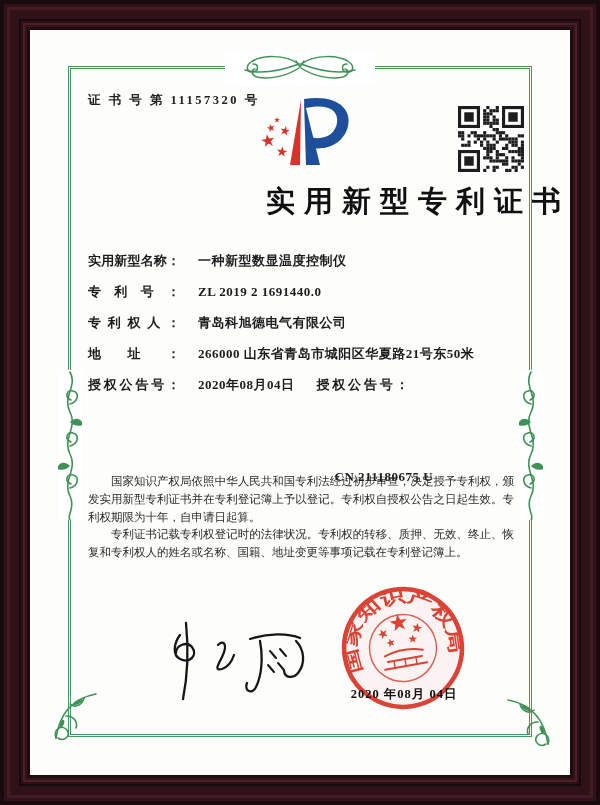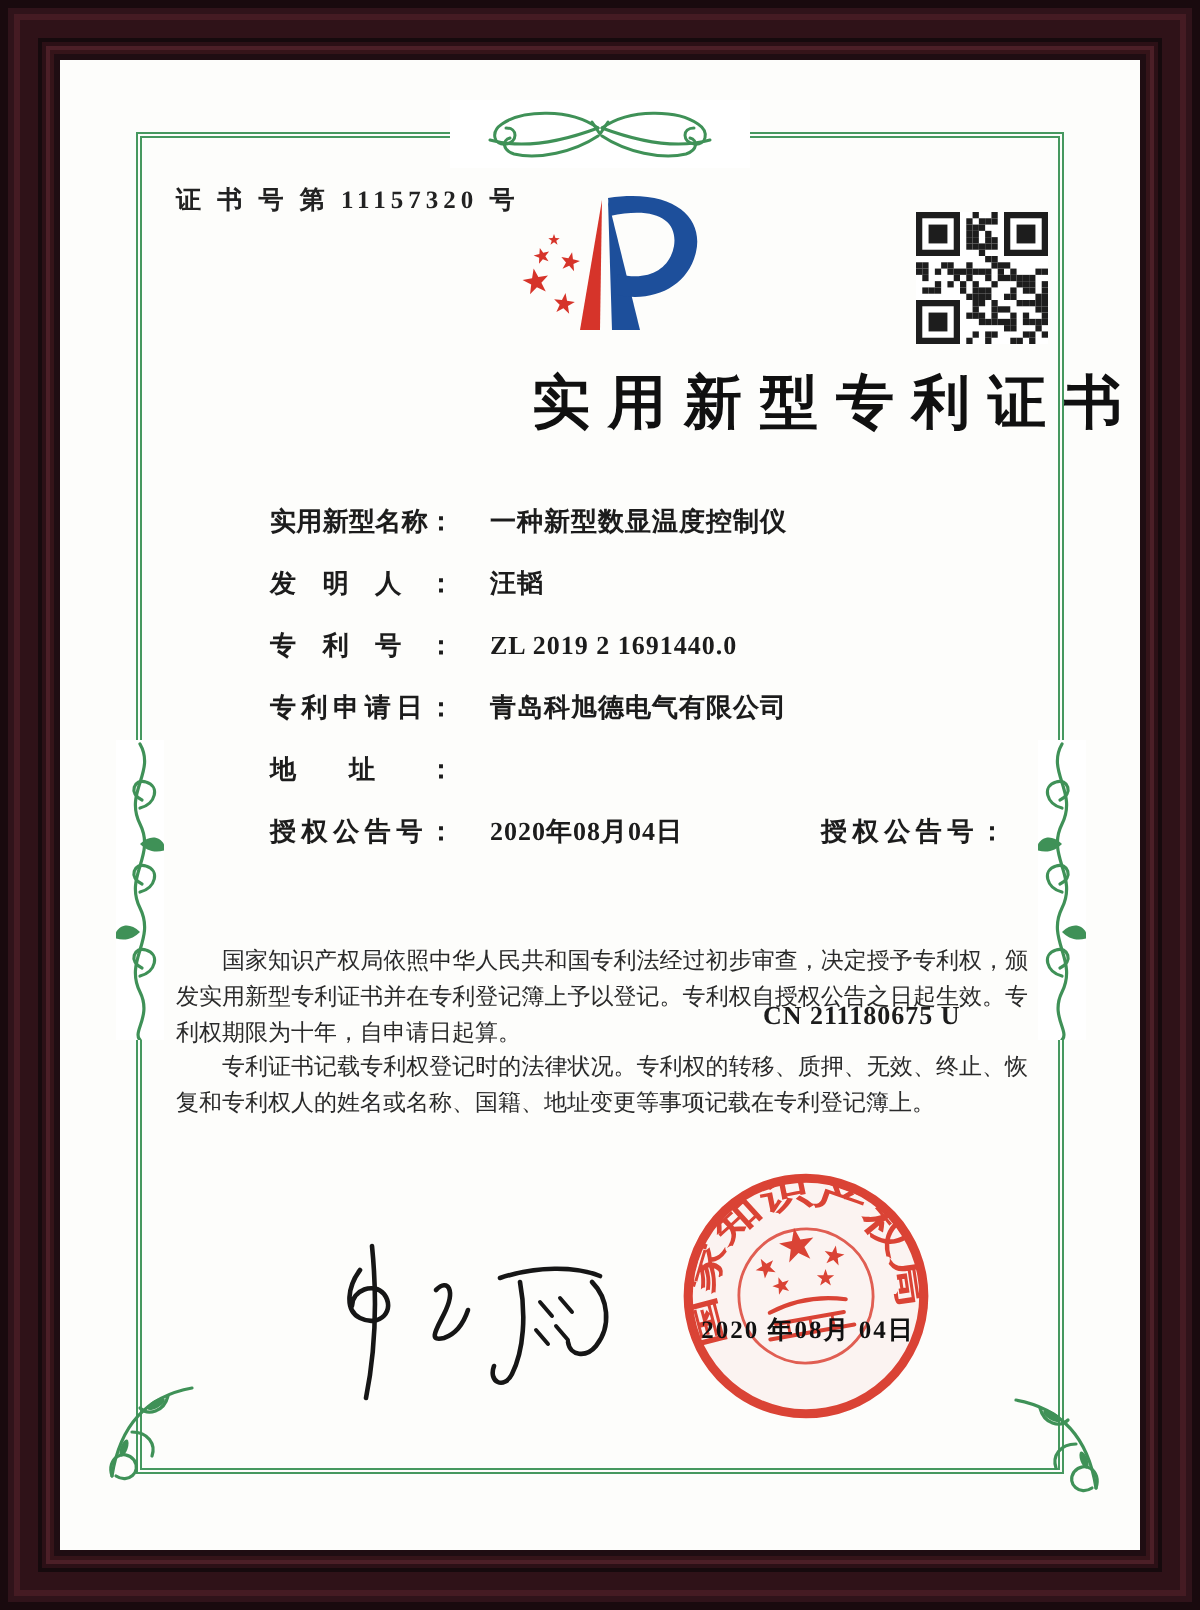--- a/index.html
+++ b/index.html
@@ -32,36 +32,36 @@
   .logo{position:absolute;left:210px;top:60px;width:120px;height:85px;}
   .logo svg{width:100%;height:100%;}
   .qr{position:absolute;left:428px;top:76px;width:66px;height:66px;background:#fff;}
   .qr svg{width:100%;height:100%;}
   .title{
     position:absolute;left:0;right:0;top:152px;text-align:right;
     font-size:29px;font-weight:700;letter-spacing:9px;text-indent:9px;color:#101010;
   }
   .fields{position:absolute;left:58px;top:221px;width:432px;font-size:13px;font-weight:600;color:#1c1c1c;}
   .frow{display:flex;line-height:19px;margin-bottom:12px;white-space:nowrap;}
-  .flabel{flex:0 0 92px;width:92px;text-align:justify;text-align-last:justify;margin-left:47px;}
+  .flabel{flex:0 0 92px;width:92px;text-align:justify;text-align-last:justify;}
   .fvalue{margin-left:18px;letter-spacing:0.5px;}
   .pair{display:flex;}
   .pair2{margin-left:22px;flex-direction:column;}
   .body-text{
     position:absolute;left:58px;top:443px;width:426px;
     font-size:11.5px;line-height:17.8px;color:#2a2a2a;text-align:justify;
   }
   .body-text p{margin:0;text-indent:2em;}
   .officer{position:absolute;left:60px;top:612px;font-size:13.5px;letter-spacing:2.5px;color:#151515;line-height:23px;font-weight:600;}
   .signature{position:absolute;left:120px;top:585px;width:190px;height:95px;}
   .signature svg{width:100%;height:100%;}
   .seal{position:absolute;left:307px;top:552px;width:132px;height:132px;transform:rotate(-10deg);opacity:0.95;}
   .seal svg{width:100%;height:100%;}
   .seal-date{
-    position:absolute;left:306px;top:627px;width:136px;text-align:center;
+    position:absolute;left:306px;top:656px;width:136px;text-align:center;
     font-size:12.5px;font-weight:700;letter-spacing:1px;color:#111;
   }
   
   .orn-top{position:absolute;left:195px;top:20px;width:150px;height:34px;background:#fff;}
   .vine{position:absolute;width:24px;height:150px;background:#fff;}
   .vine.left{left:28px;top:340px;}
   .vine.right{left:489px;top:340px;transform:scaleX(-1);}
   .floral{position:absolute;width:56px;height:56px;}
   .floral.bl{left:14px;top:658px;}
   .floral.br{left:474px;top:664px;transform:scaleX(-1);}
@@ -303,33 +303,30 @@
     </div>
 
     <div class="title">实用新型专利证书</div>
 
     <div class="fields">
       <div class="frow">
         <span class="flabel">实用新型名称：</span>
         <span class="fvalue">一种新型数显温度控制仪</span>
       </div>
       <div class="frow">
-        <span class="flabel">发明人：</span>
-        <span class="fvalue">汪韬</span>
-      </div>
-      <div class="frow">
         <span class="flabel">专利号：</span>
         <span class="fvalue">ZL 2019 2 1691440.0</span>
       </div>
       <div class="frow">
-        <span class="flabel">专利申请日：</span>
+        <span class="flabel">专利权人：</span>
         <span class="fvalue">青岛科旭德电气有限公司</span>
       </div>
       <div class="frow">
         <span class="flabel">地址：</span>
+        <span class="fvalue">266000 山东省青岛市城阳区华夏路21号东50米</span>
       </div>
       <div class="frow">
         <span class="pair">
           <span class="flabel">授权公告号：</span>
           <span class="fvalue">2020年08月04日</span>
         </span>
         <span class="pair pair2">
           <span class="flabel">授权公告号：</span>
           <span class="fvalue">CN 211180675 U</span>
         </span>

